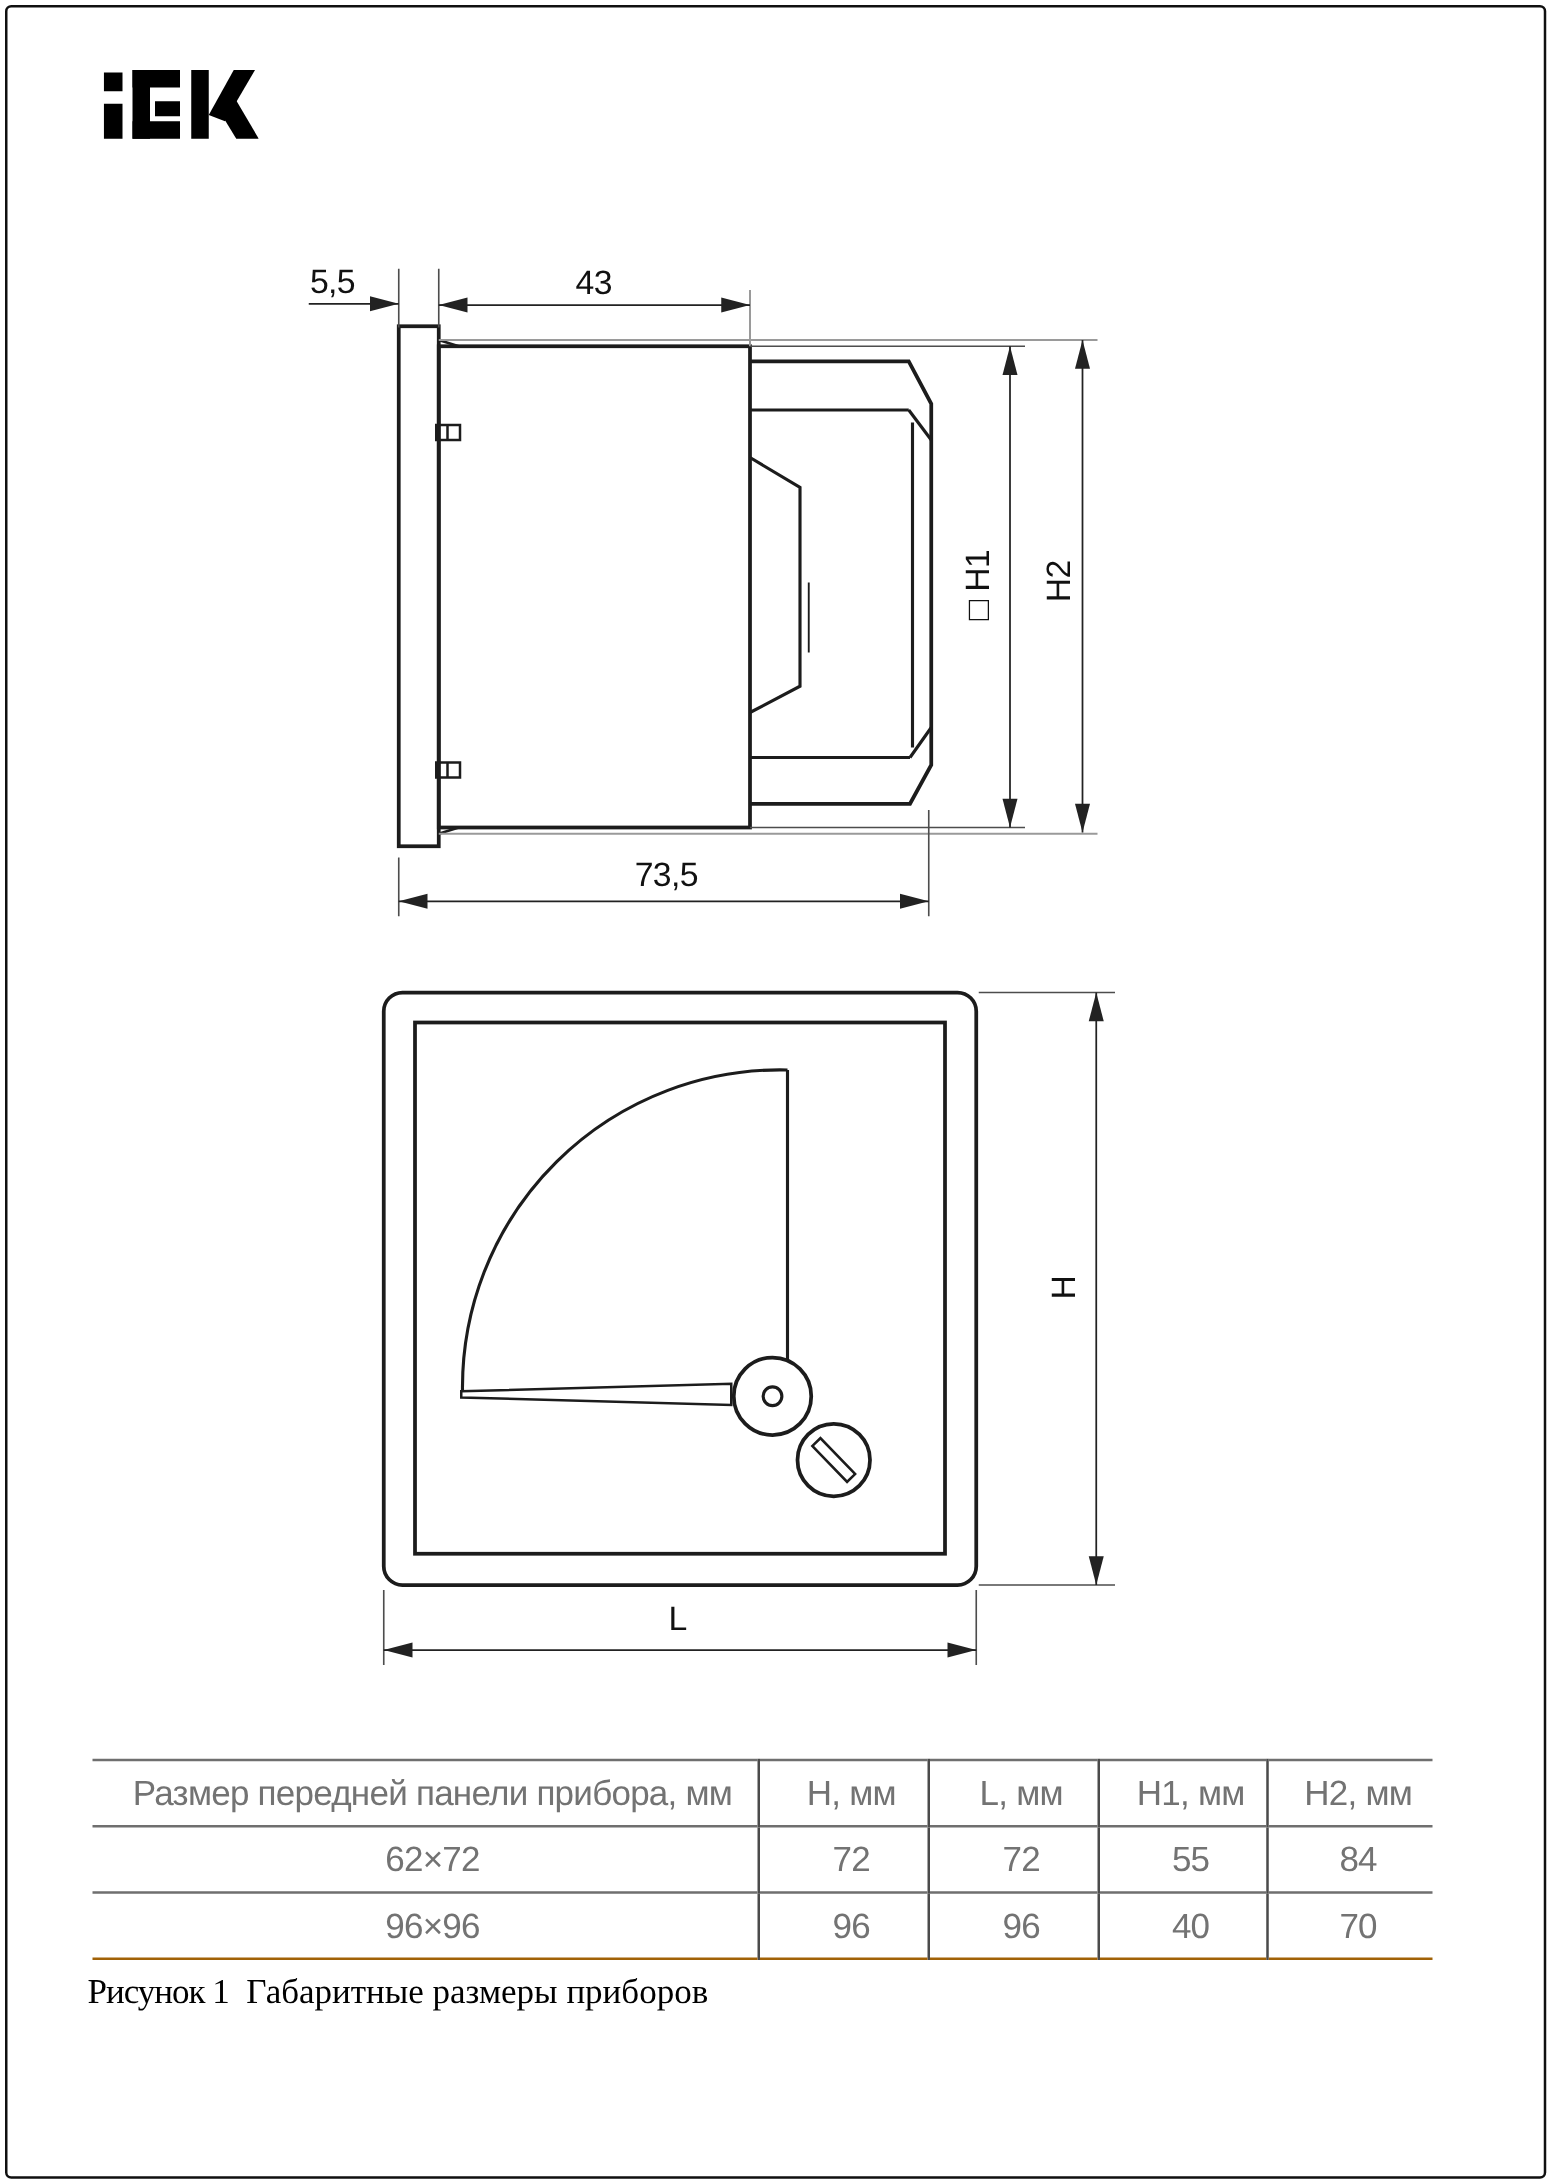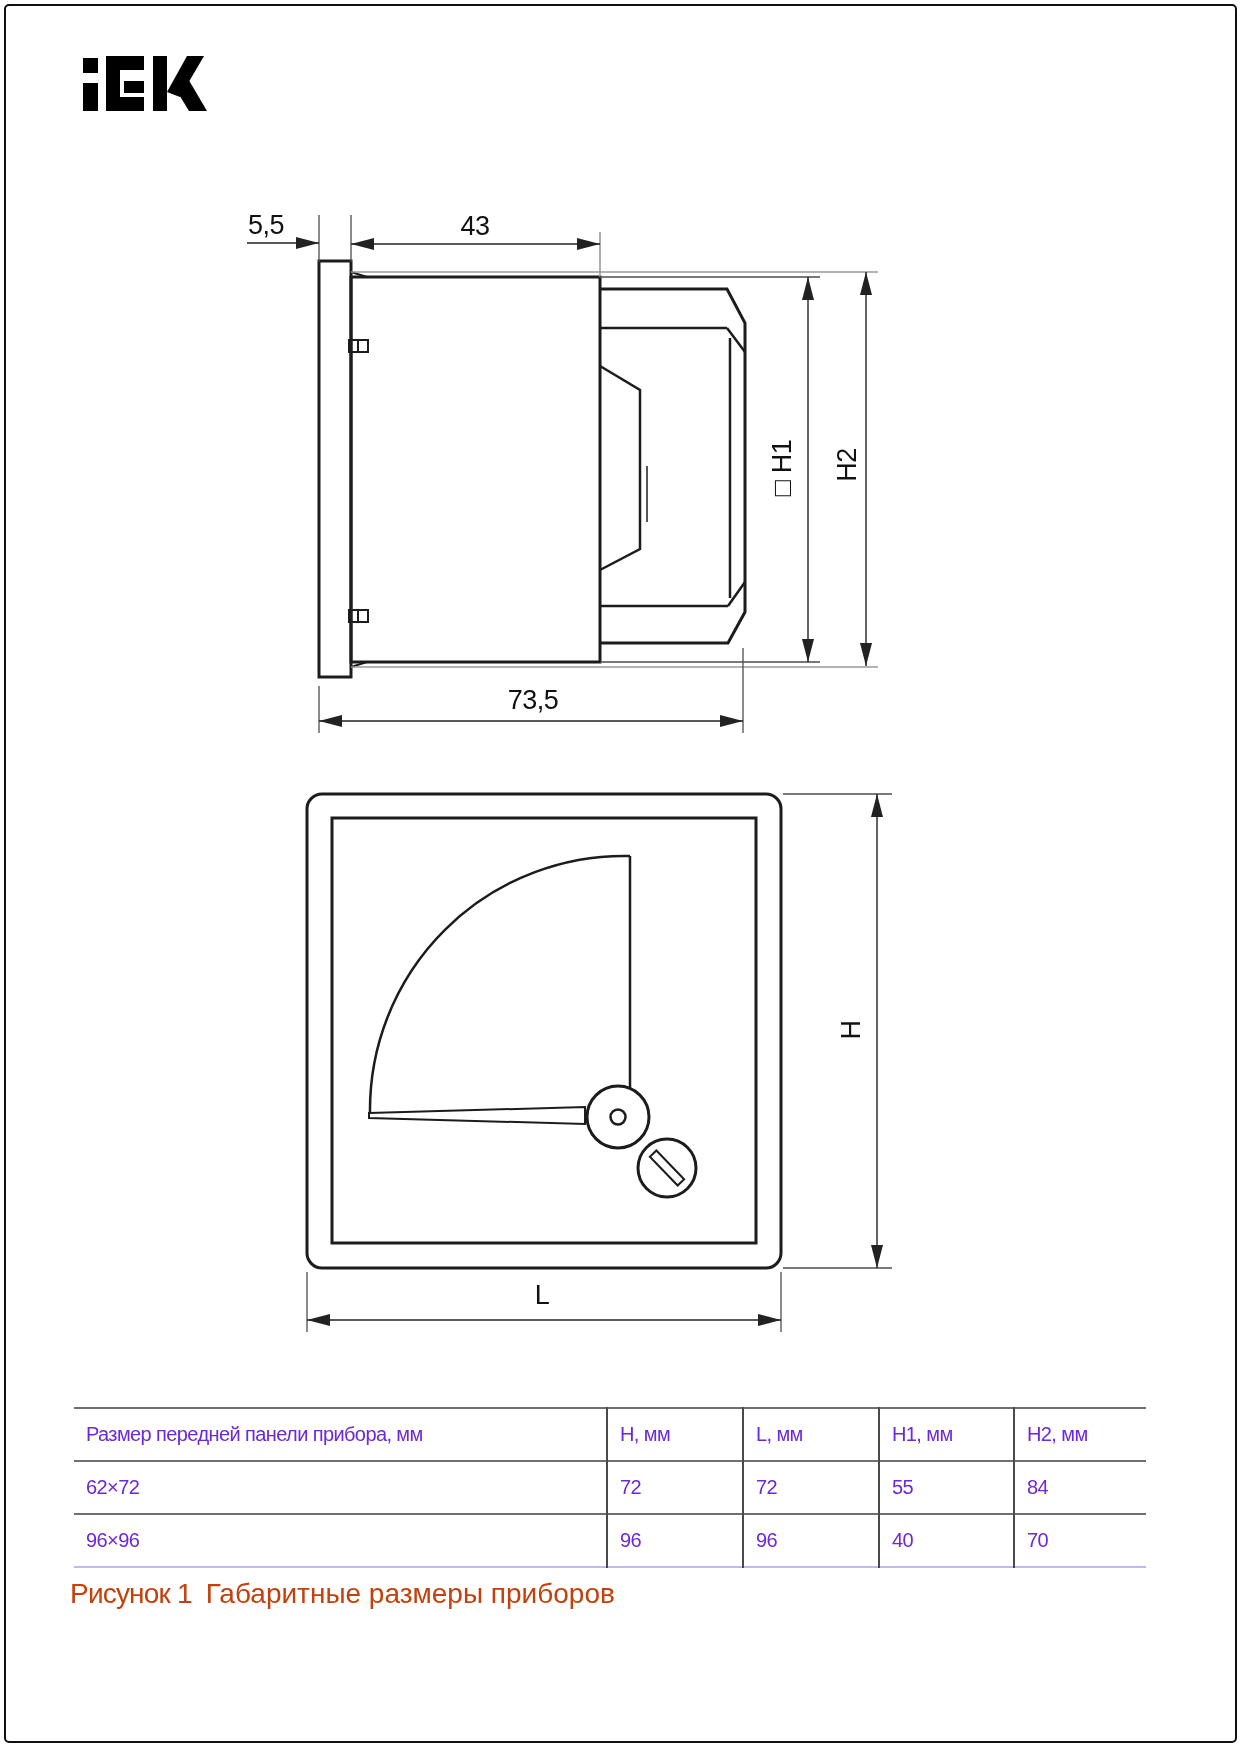--- a/index.html
+++ b/index.html
@@ -3,26 +3,26 @@
 <meta charset="utf-8">
 <style>
   html,body{margin:0;padding:0;background:#fff;}
   body{width:1241px;height:1747px;position:relative;font-family:"Liberation Sans",sans-serif;color:#1a1a1a;overflow:hidden;}
   .page-frame{position:absolute;left:4px;top:4px;right:4px;bottom:4px;border:2px solid #101010;border-radius:5px;}
   .logo{position:absolute;left:83px;top:56px;width:124px;height:57px;}
   .drawing{position:absolute;left:0;top:0;width:1241px;height:1360px;}
   .dim-text{font-family:"Liberation Sans",sans-serif;font-size:27px;fill:#111;letter-spacing:-0.5px;}
   
   .spec-table{position:absolute;left:74px;top:1407px;width:1072px;border-collapse:collapse;table-layout:fixed;}
-  .spec-table td,.spec-table th{font-family:"Liberation Sans",sans-serif;font-size:20px;font-weight:normal;text-align:left;color:#6d28d9;padding:0 0 0 12px;letter-spacing:-0.6px;vertical-align:middle;}
+  .spec-table td,.spec-table th{font-family:"Liberation Sans",sans-serif;font-size:28px;font-weight:normal;text-align:center;color:#737373;padding:0 0 0 12px;letter-spacing:-0.6px;vertical-align:middle;}
   .spec-table tr{border-top:2px solid #6f6f6f;}
-  .spec-table tr.last{border-bottom:2px solid #c4b5fd;margin-top:40px;}
+  .spec-table tr.last{border-bottom:2px solid #a16207;margin-top:40px;}
   .spec-table .c2,.spec-table .c3,.spec-table .c4,.spec-table .c5{border-left:2px solid #4a4a4a;}
   .row-h{height:53px;}
-  .caption{position:absolute;left:70px;top:1578px;font-size:28px;color:#c2410c;white-space:nowrap;}
+  .caption{position:absolute;left:70px;top:1578px;font-size:28px;color:#000000;white-space:nowrap;font-family:Liberation Serif, serif;}
   .caption .prefix{letter-spacing:-0.8px;margin-right:14px;}
 </style>
 </head>
 <body>
 
 <div class="page-frame"></div>
 
 <svg class="logo" viewBox="0 0 124 57" aria-label="IEK">
   <g fill="#000">
     <rect x="0" y="2" width="15" height="15"></rect>

